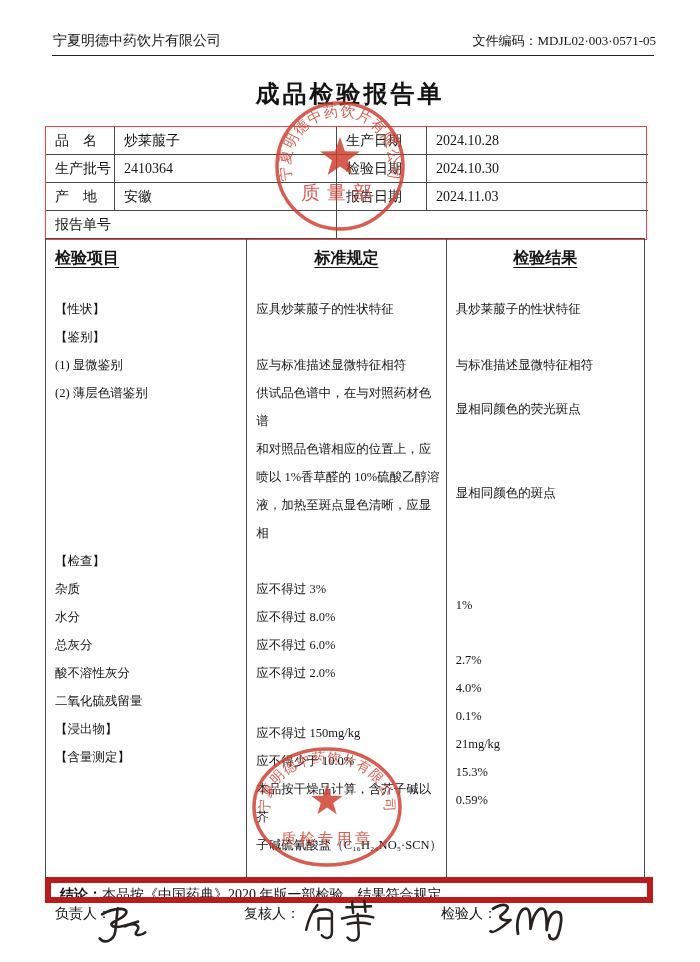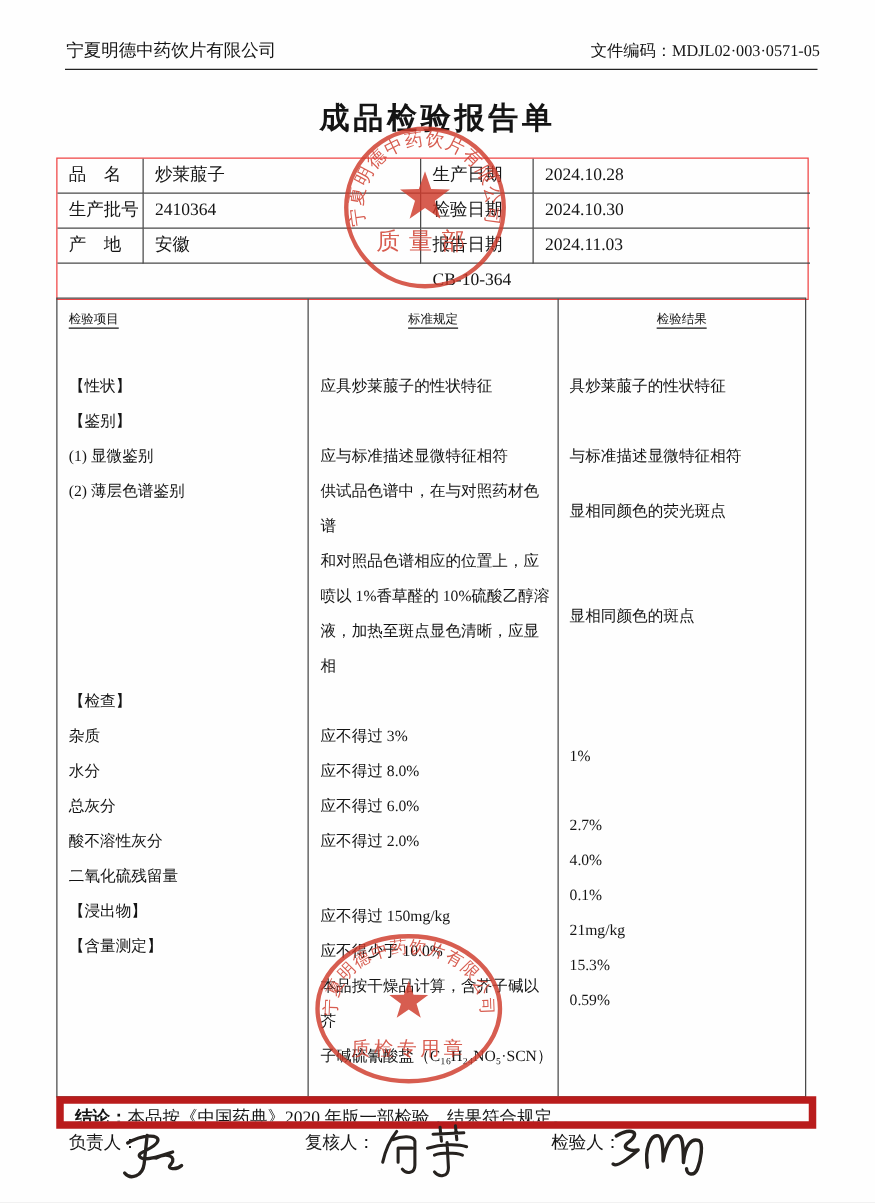--- a/index.html
+++ b/index.html
@@ -24,21 +24,21 @@
   .it-cell.no-b{border-bottom:none;}
   .it-cell.span2a{grid-column:1 / 3;}
   .it-cell.span2b{grid-column:3 / 5;}
   
   .main-table{position:absolute;left:45px;top:238px;width:600px;height:640px;
     border:1px solid #4a4a4a;box-sizing:border-box;display:flex;font-size:12.5px;}
   .m-col{box-sizing:border-box;height:100%;}
   .m-col.c1{width:202px;border-right:1px solid #4a4a4a;}
   .m-col.c2{width:200px;border-right:1px solid #4a4a4a;}
   .m-col.c3{width:198px;}
-  .col-head{height:56px;box-sizing:border-box;padding-top:9px;font-size:10px;}
+  .col-head{height:56px;box-sizing:border-box;padding-top:9px;font-size:16px;font-weight:bold;}
   .col-head span{text-decoration:underline;text-underline-offset:4px;}
   .col-head.left{padding-left:9px;}
   .col-head.center{text-align:center;}
   .t-cell{white-space:pre-line;line-height:28px;padding:0 2px 0 9px;
     overflow:hidden;box-sizing:border-box;}
   
   .conclusion{position:absolute;left:45px;top:877px;width:608px;height:26px;
     border:6px solid #b91c1c;box-sizing:border-box;line-height:24px;
     padding-left:9px;font-size:14px;white-space:nowrap;overflow:hidden;}
   .conclusion b{font-weight:bold;}
@@ -73,21 +73,21 @@
     <div class="it-cell">生产批号</div>
     <div class="it-cell">2410364</div>
     <div class="it-cell">检验日期</div>
     <div class="it-cell no-r">2024.10.30</div>
 
     <div class="it-cell">产　地</div>
     <div class="it-cell">安徽</div>
     <div class="it-cell">报告日期</div>
     <div class="it-cell no-r">2024.11.03</div>
 
-    <div class="it-cell span2b no-r no-b">CB-10-364</div>
+    <div class="it-cell span2a no-b">报告单号</div>
   </div>
 
   <div class="main-table">
     <div class="m-col c1">
       <div class="col-head left"><span>检验项目</span></div>
       <div class="col-body">
           <div class="t-cell" style="height: 28px;">【性状】</div>
           <div class="t-cell" style="height: 28px;">【鉴别】</div>
           <div class="t-cell" style="height: 28px;">(1) 显微鉴别</div>
           <div class="t-cell" style="height: 84px;">(2) 薄层色谱鉴别</div>

